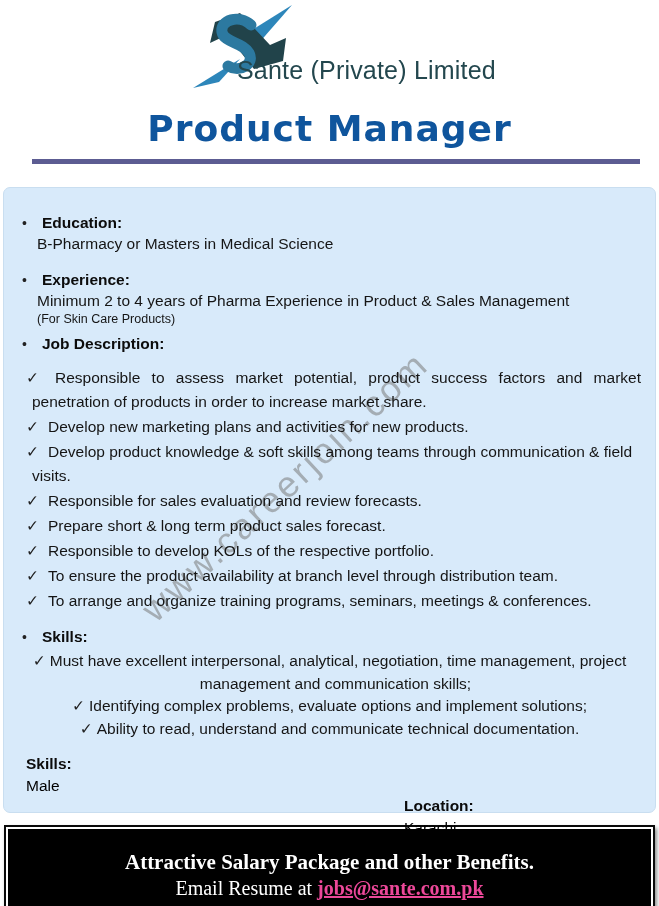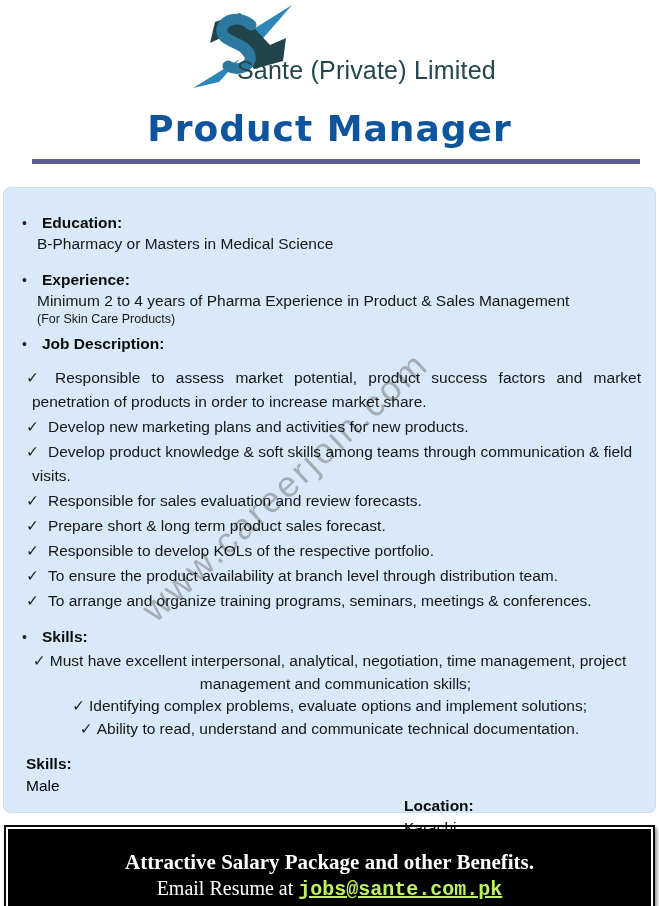--- a/index.html
+++ b/index.html
@@ -53,21 +53,21 @@
   .detail-location{position:absolute;left:382px;top:3px;margin-top:39px;}
   .detail-value{font-size:15.5px;margin-top:4px;color:#000000;}
   
   .footer{
     margin:12px 4px 0 4px;background:#000;border:2px solid #0a0a0a;
     box-shadow:2px 3px 4px rgba(0,0,0,.45);
   }
   .footer-inner{border:2px solid #ffffff;padding:21px 8px 8px;text-align:center;}
   .footer-line1{font-family:"Liberation Serif",serif;font-weight:bold;font-size:21px;color:#fff;}
   .footer-line2{font-family:"Liberation Serif",serif;font-size:20px;color:#fff;margin-top:2px;}
-  .email-link{color:#bef264;font-weight:bold;text-decoration:underline;font-family:Liberation Mono, monospace;}
+  .email-link{color:#ec4899;font-weight:bold;text-decoration:underline;font-family:Liberation Serif, serif;}
 </style>
 </head>
 <body>
 
 <div class="header">
   <svg class="logo" viewBox="0 0 112 88" aria-hidden="true">
     <polygon points="58,33 106,3 72,42" fill="#2d86ba"></polygon>
     <polygon points="7,86 54,57 33,80" fill="#2d86ba"></polygon>
     <polygon points="29,20 54,11 84,43 100,36 97,59 68,67 41,33 24,41" fill="#21434a"></polygon>
     <path d="M65,23 C53,12 34,18 36,30 C38,41 57,40 63,51 C69,62 54,71 42,64" stroke="#2c79a0" stroke-width="11" fill="none" stroke-linecap="round"></path>

